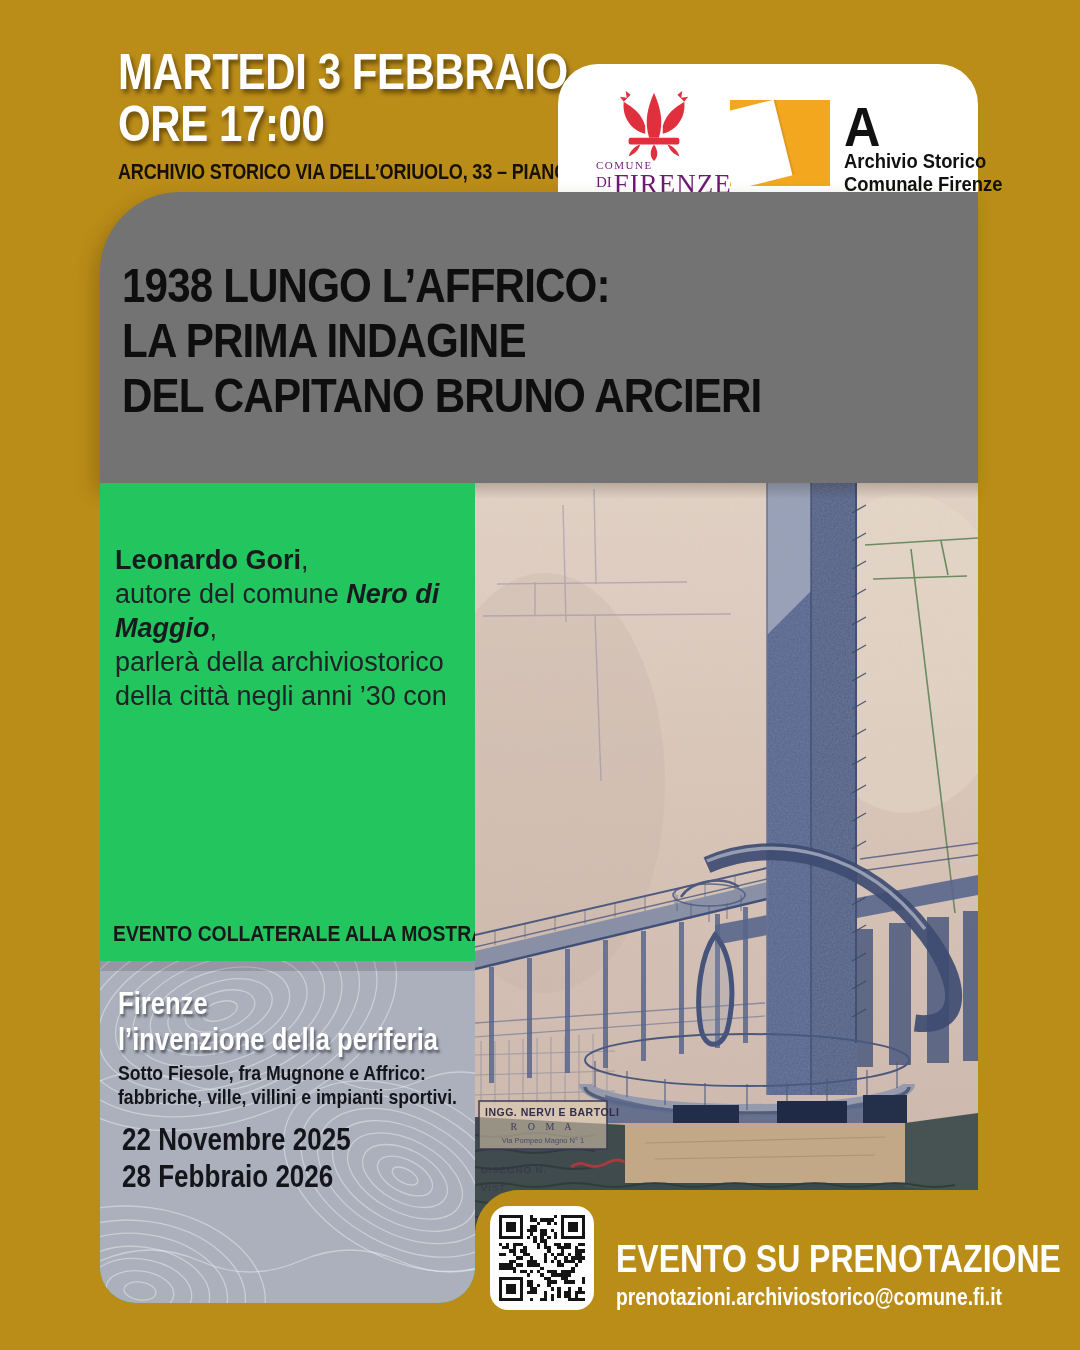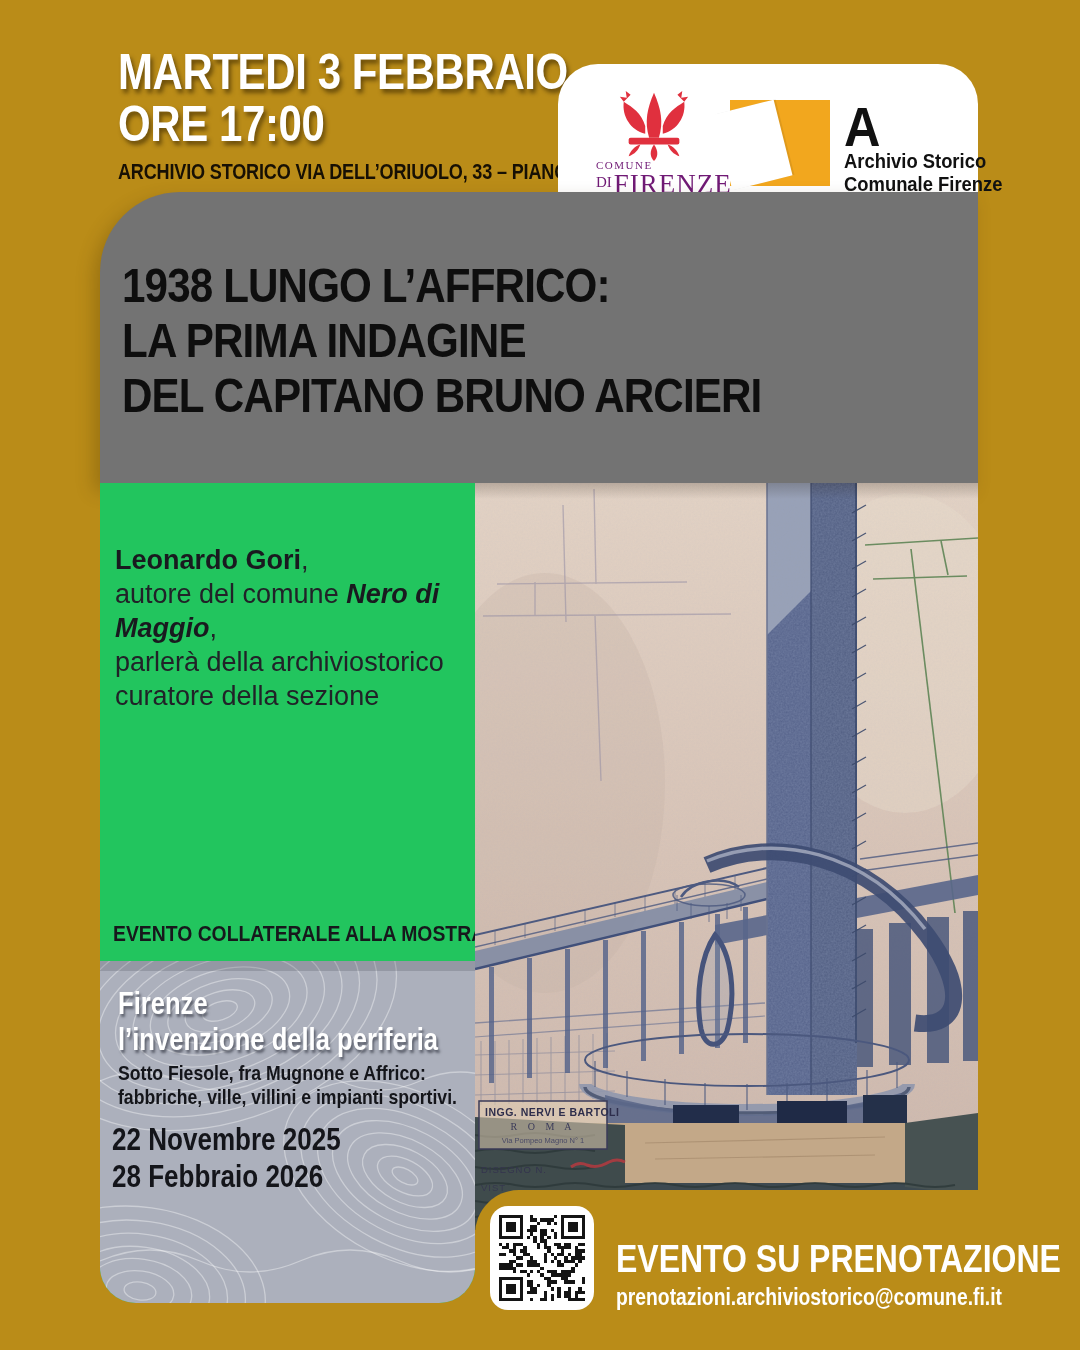--- a/index.html
+++ b/index.html
@@ -50,21 +50,21 @@
   .mostra{position:absolute;left:0;top:478px;width:375px;height:342px;background:#ACB0BC;
           border-radius:0 0 36px 36px;overflow:hidden;}
   .mostra-shade{position:absolute;left:0;top:0;width:100%;height:10px;background:rgba(40,44,58,.18);}
   .contours{position:absolute;left:0;top:0;}
   .ex-title{position:absolute;left:18px;top:24px;color:#fff;font-weight:800;}
   .exline{display:block;transform:scaleX(.8);transform-origin:0 0;white-space:nowrap;
           font-size:32px;line-height:36px;text-shadow:2px 3px 3px rgba(35,38,50,.6);}
   .ex-sub{position:absolute;left:18px;top:100px;color:#14151a;font-weight:700;}
   .sline{display:block;transform:scaleX(.86);transform-origin:0 0;white-space:nowrap;
          font-size:20.5px;line-height:24px;}
-  .ex-dates{position:absolute;left:12px;top:160px;color:#14151a;font-weight:700;}
+  .ex-dates{position:absolute;left:22px;top:160px;color:#14151a;font-weight:700;}
   .dline{display:block;transform:scaleX(.84);transform-origin:0 0;white-space:nowrap;
          font-size:31px;line-height:37px;}
 
   
   .drawing{position:absolute;left:475px;top:483px;width:503px;height:747px;overflow:hidden;}
 
   
   .footer-gold{position:absolute;left:475px;top:1190px;width:605px;height:160px;background:#BA8C18;
                border-top-left-radius:44px;}
   .qr-card{position:absolute;left:490px;top:1206px;width:104px;height:104px;background:#fff;border-radius:18px;}
@@ -128,21 +128,21 @@
       <span class="tline">LA PRIMA INDAGINE</span>
       <span class="tline">DEL CAPITANO BRUNO ARCIERI</span>
     </div>
   </div>
 
   <div class="gray-panel">
     <div class="speaker">
       <div><b>Leonardo Gori</b><span>,</span></div>
       <div><span>autore del comune </span><b><i>Nero di Maggio</i></b><span>,</span></div>
       <div>parlerà della archiviostorico</div>
-      <div>curatore della sezione</div>
+      <div>della città  negli anni ’30 con</div>
     </div>
 
     <div class="kicker">
       <span class="kline">EVENTO COLLATERALE ALLA MOSTRA:</span>
     </div>
 
     <div class="mostra">
       <svg class="contours" width="375" height="342" viewBox="0 0 375 342">
         <g fill="none" stroke="#ffffff" stroke-opacity="0.38" stroke-width="1.3">
           <g transform="translate(120,50) rotate(-18)">

